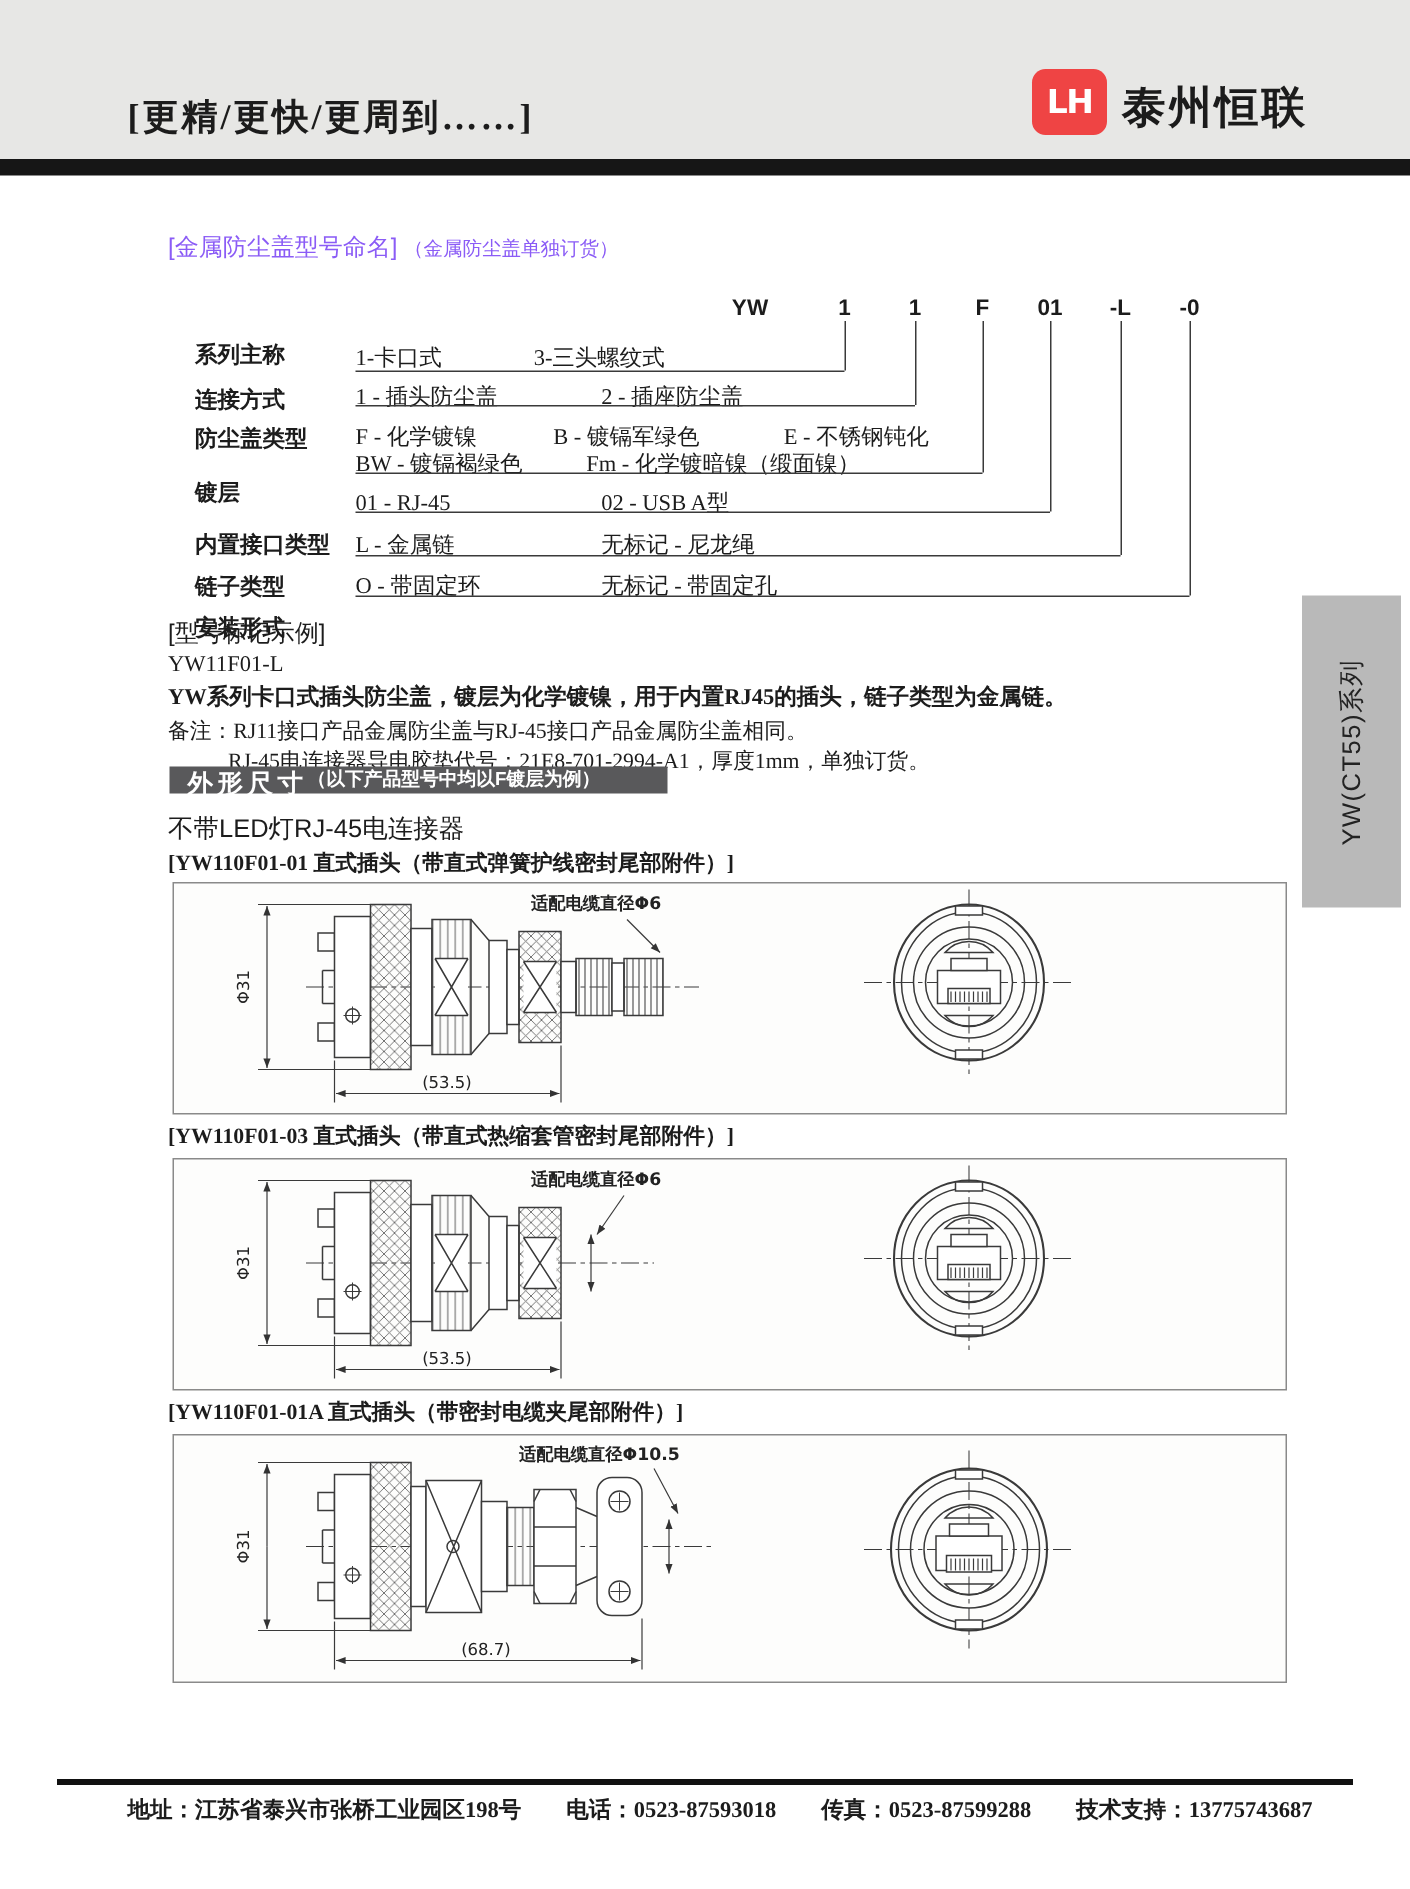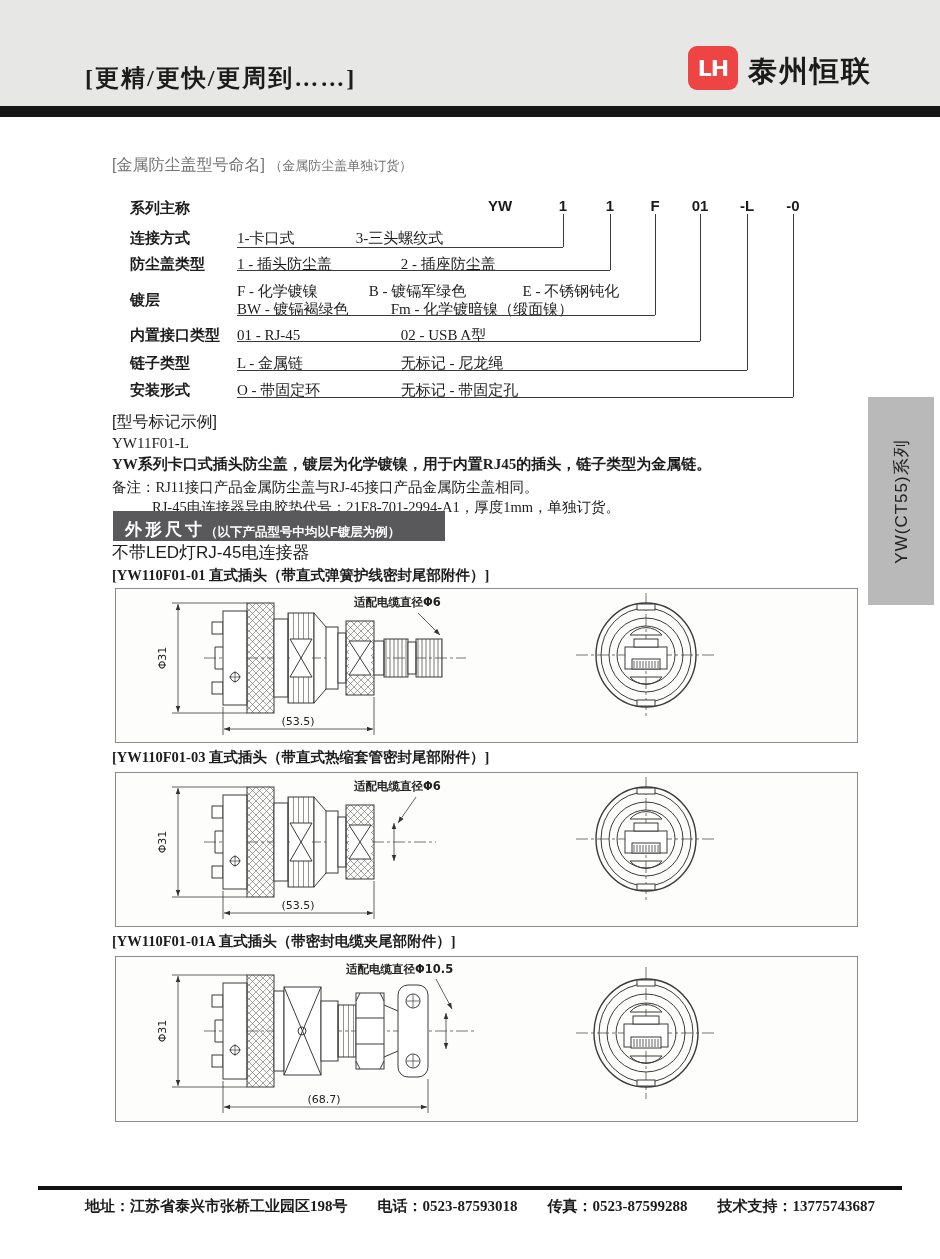--- a/index.html
+++ b/index.html
@@ -15,40 +15,40 @@
   .logo-box span{color:#fff;font-family:"DejaVu Sans",sans-serif;font-weight:bold;font-size:22px;letter-spacing:-1px;}
   .brand{position:absolute;left:748px;top:52px;font-size:29px;font-weight:bold;letter-spacing:2px;
          font-family:"DejaVu Sans","Liberation Sans",sans-serif;color:#1b1b1b;}
   
   .side-tab{position:absolute;left:868px;top:397px;width:66px;height:208px;background:#b9b9b9;
             display:flex;align-items:center;justify-content:center;}
   .side-tab span{transform:rotate(-90deg);white-space:nowrap;font-family:"Liberation Sans","DejaVu Sans",sans-serif;
                  font-size:17px;color:#222;letter-spacing:1px;}
   
   .sec-title{position:absolute;left:112px;top:155px;font-size:16px;
-             font-family:"Liberation Sans","DejaVu Sans",sans-serif;color:#737373;}
+             font-family:"Liberation Sans","DejaVu Sans",sans-serif;color:#8b5cf6;}
   .sec-title .note{font-size:13px;}
   .row-label{position:absolute;left:130px;font-size:15px;font-weight:bold;
-             font-family:"Liberation Sans","DejaVu Sans",sans-serif;}
+             font-family:"Liberation Sans","DejaVu Sans",sans-serif;margin-top:28px;}
   .row-opts{position:absolute;left:237px;font-size:15px;white-space:nowrap;}
   .row-opts span{display:inline-block;}
   .u-line{position:absolute;left:237px;height:1px;background:#3a3a3a;}
   .v-line{position:absolute;width:1px;background:#3a3a3a;}
   .code-seg{position:absolute;top:197px;transform:translateX(-50%);font-size:15px;font-weight:bold;
             font-family:"Liberation Sans","DejaVu Sans",sans-serif;}
   
   .ex-title{position:absolute;left:112px;top:412px;font-size:16px;
             font-family:"Liberation Sans","DejaVu Sans",sans-serif;}
   .ex-model{position:absolute;left:112px;top:435px;font-size:15px;}
   .ex-desc{position:absolute;left:112px;top:455px;font-size:15px;font-weight:bold;}
   .ex-note1{position:absolute;left:112px;top:478px;font-size:14.5px;}
   .ex-note2{position:absolute;left:152px;top:498px;font-size:14.5px;}
   
-  .dim-bar{position:absolute;left:113px;top:511px;width:332px;height:30px;background:#59595b;
-           display:flex;align-items:flex-end;padding-left:12px;box-sizing:border-box;}
+  .dim-bar{position:absolute;left:113px;top:511px;width:332px;height:18px;background:#59595b;
+           display:flex;align-items:flex-start;padding-left:12px;box-sizing:border-box;}
   .dim-bar .big{color:#fff;font-size:17px;font-weight:bold;letter-spacing:3px;
                 font-family:"Liberation Sans","DejaVu Sans",sans-serif;}
   .dim-bar .small{color:#fff;font-size:12.5px;font-weight:bold;
                   font-family:"Liberation Sans","DejaVu Sans",sans-serif;}
   .dim-sub{position:absolute;left:112px;top:541px;font-size:17px;
            font-family:"Liberation Sans","DejaVu Sans",sans-serif;}
   .drw-title{position:absolute;left:112px;font-size:14.5px;font-weight:bold;}
   .drw-box{position:absolute;left:115px;width:741px;border:1px solid #8a8a8a;background:#fdfdfc;}
   svg text{font-family:"DejaVu Sans","Liberation Sans",sans-serif;fill:#222;}
   

